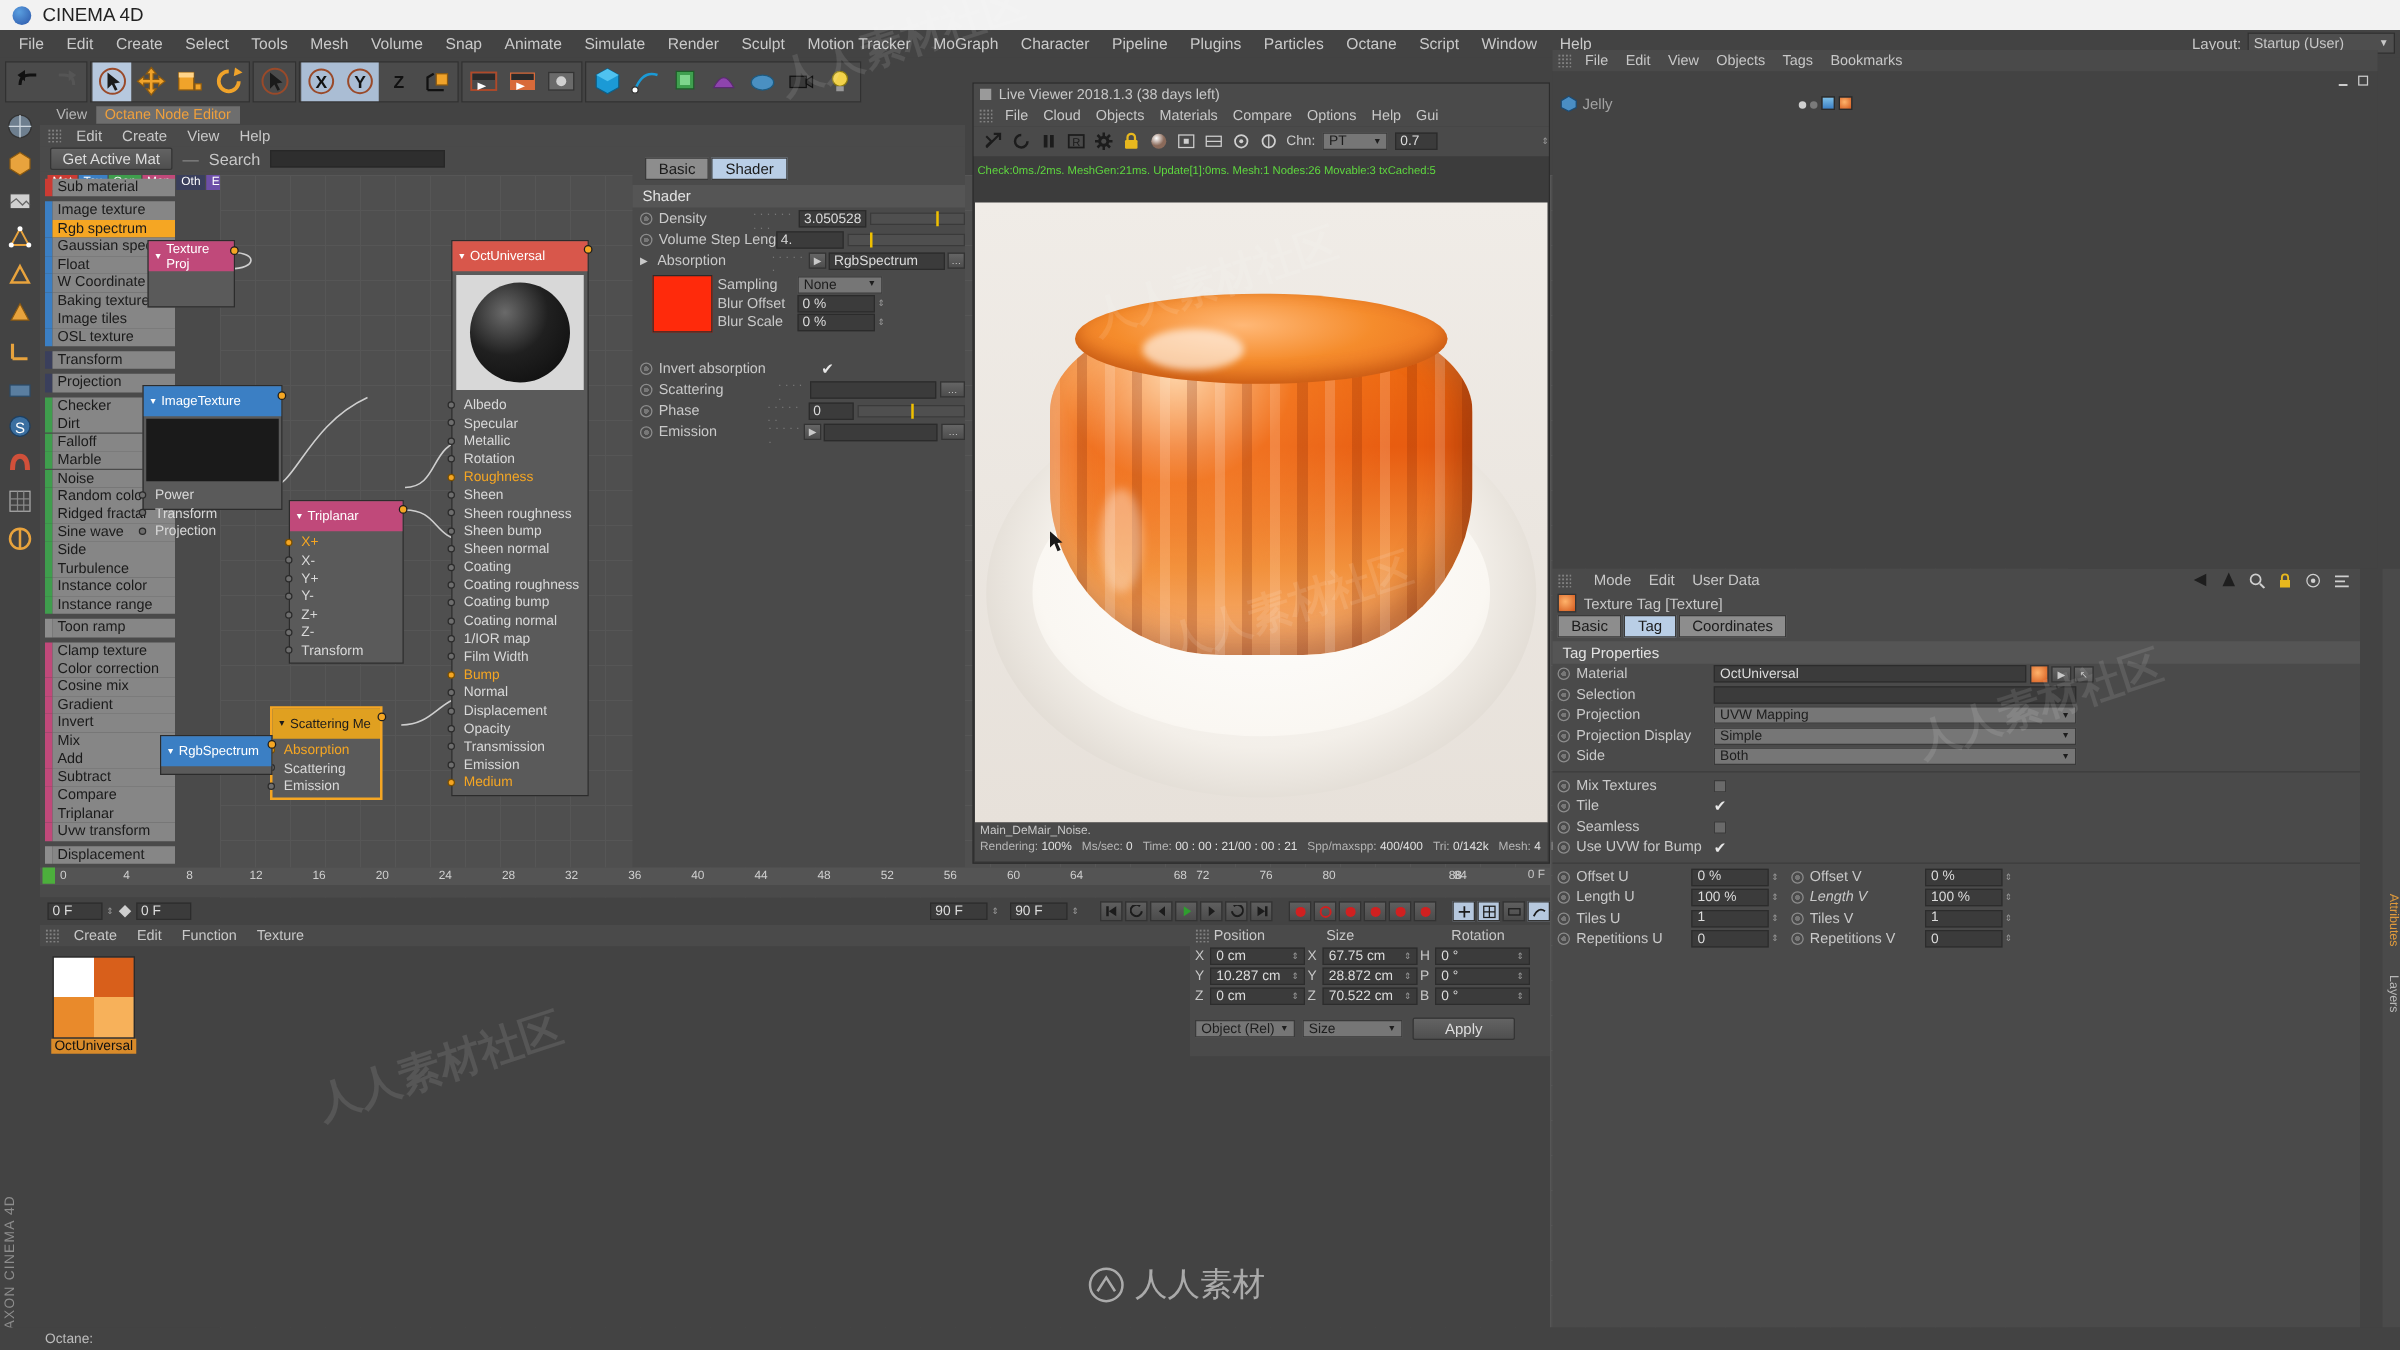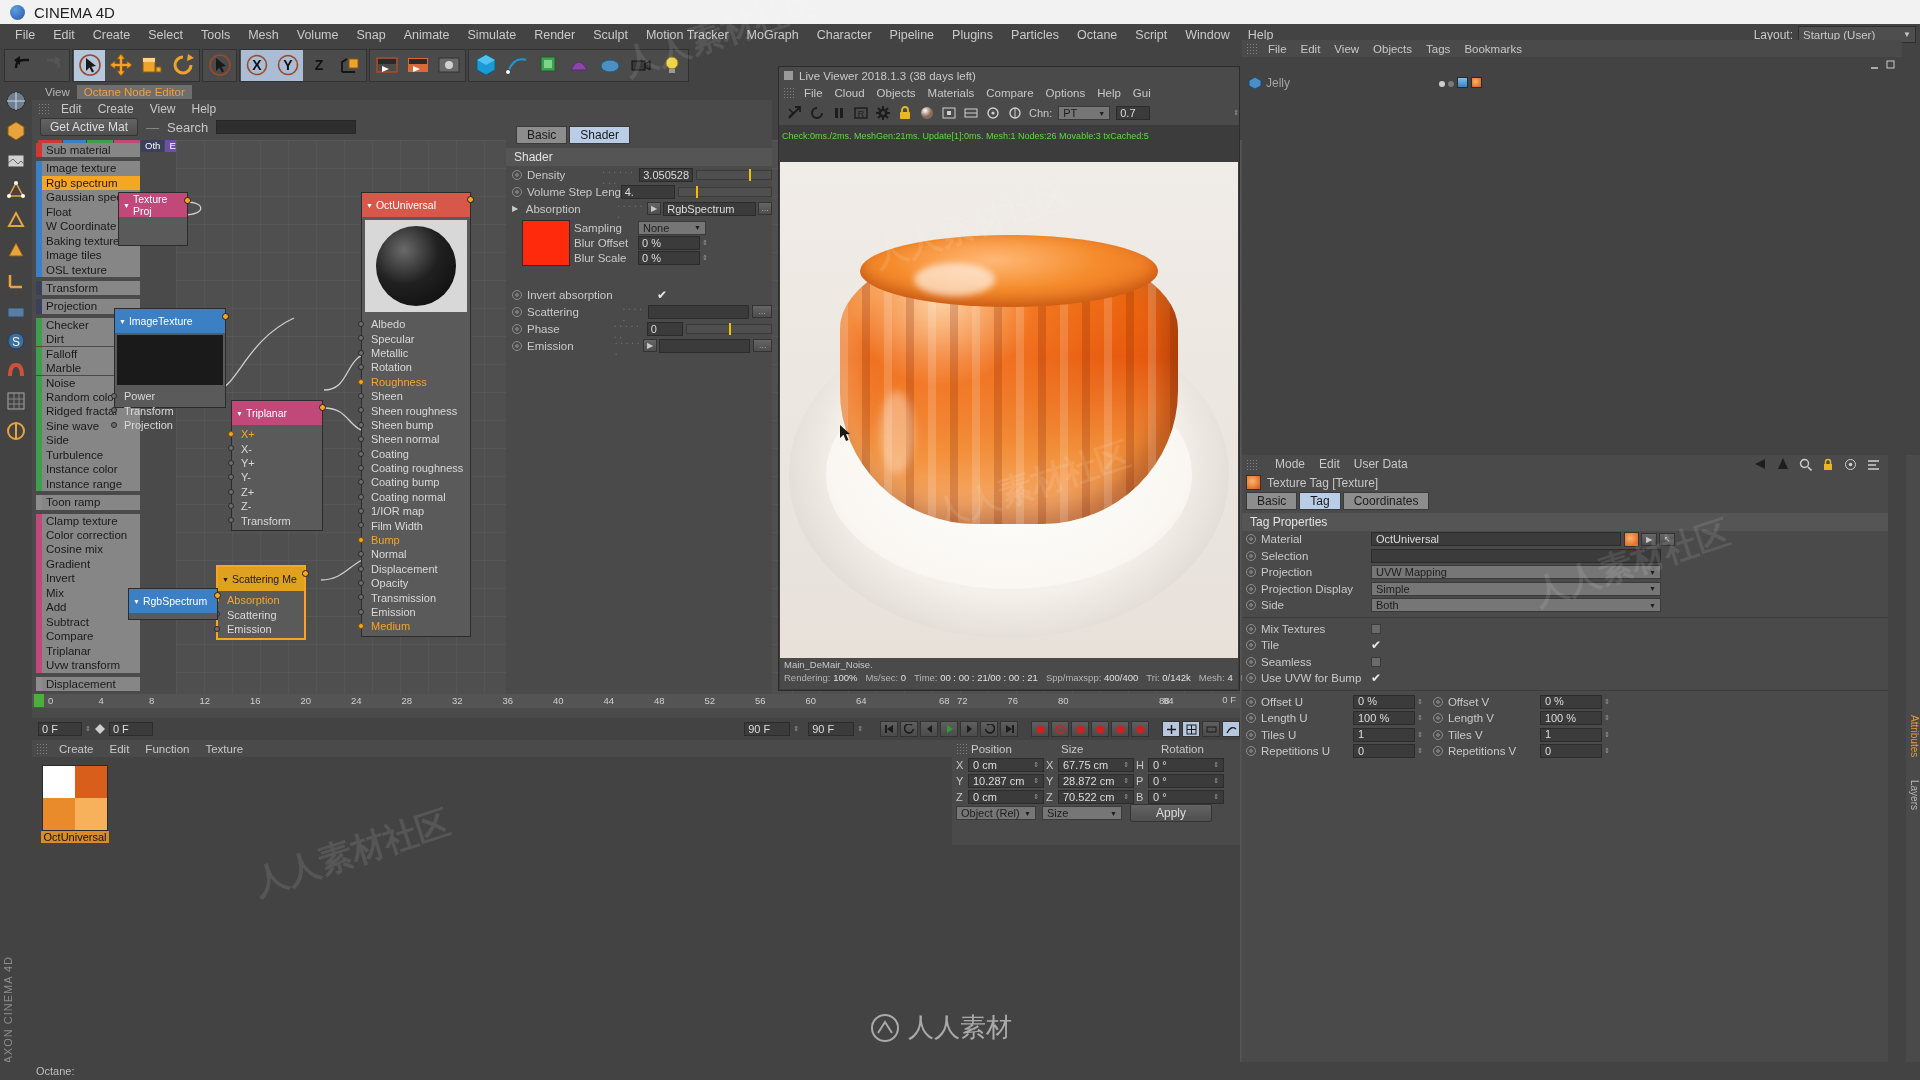--- a/index.html
+++ b/index.html
@@ -1190,21 +1190,21 @@
           <span style="width: 92px; overflow: hidden; white-space: nowrap;">Offset V</span>
           <div class="afield" style="width: 62px;">0 %</div>
           <span class="spin" style="margin-left: 2px; margin-right: 10px;">⇕</span>
         </div>
         <div class="arow">
           <div class="radio"></div>
           <span style="width: 92px; overflow: hidden; white-space: nowrap;">Length U</span>
           <div class="afield" style="width: 62px;">100 %</div>
           <span class="spin" style="margin-left: 2px; margin-right: 10px;">⇕</span>
           <div class="radio"></div>
-          <span style="width: 92px; overflow: hidden; white-space: nowrap;">Length V</span>
+          <span style="width: 92px; overflow: hidden; white-space: nowrap; font-style: italic;">Length V</span>
           <div class="afield" style="width: 62px;">100 %</div>
           <span class="spin" style="margin-left: 2px; margin-right: 10px;">⇕</span>
         </div>
         <div class="arow">
           <div class="radio"></div>
           <span style="width: 92px; overflow: hidden; white-space: nowrap;">Tiles U</span>
           <div class="afield" style="width: 62px;">1</div>
           <span class="spin" style="margin-left: 2px; margin-right: 10px;">⇕</span>
           <div class="radio"></div>
           <span style="width: 92px; overflow: hidden; white-space: nowrap;">Tiles V</span>
@@ -1431,21 +1431,21 @@
             <span>70.522 cm</span>
             <span class="spin">⇕</span>
           </div>
           <span style="width: 10px;">B</span>
           <div class="cbfield">
             <span>0 °</span>
             <span class="spin">⇕</span>
           </div>
         </div>
       </div>
-    <div class="cbrow" style="margin-top:0">
+    <div class="cbrow" style="margin-top:10px">
       <div class="combo" style="width:80px">
         <span>Object (Rel)</span>
         <span class="arr">▼</span>
         </div>
       <div class="combo" style="width:80px;margin-left:4px">
         <span>Size</span>
         <span class="arr">▼</span>
         </div>
       <div class="btn3d" style="margin-left:6px;width:82px;text-align:center">Apply</div>
     </div>

